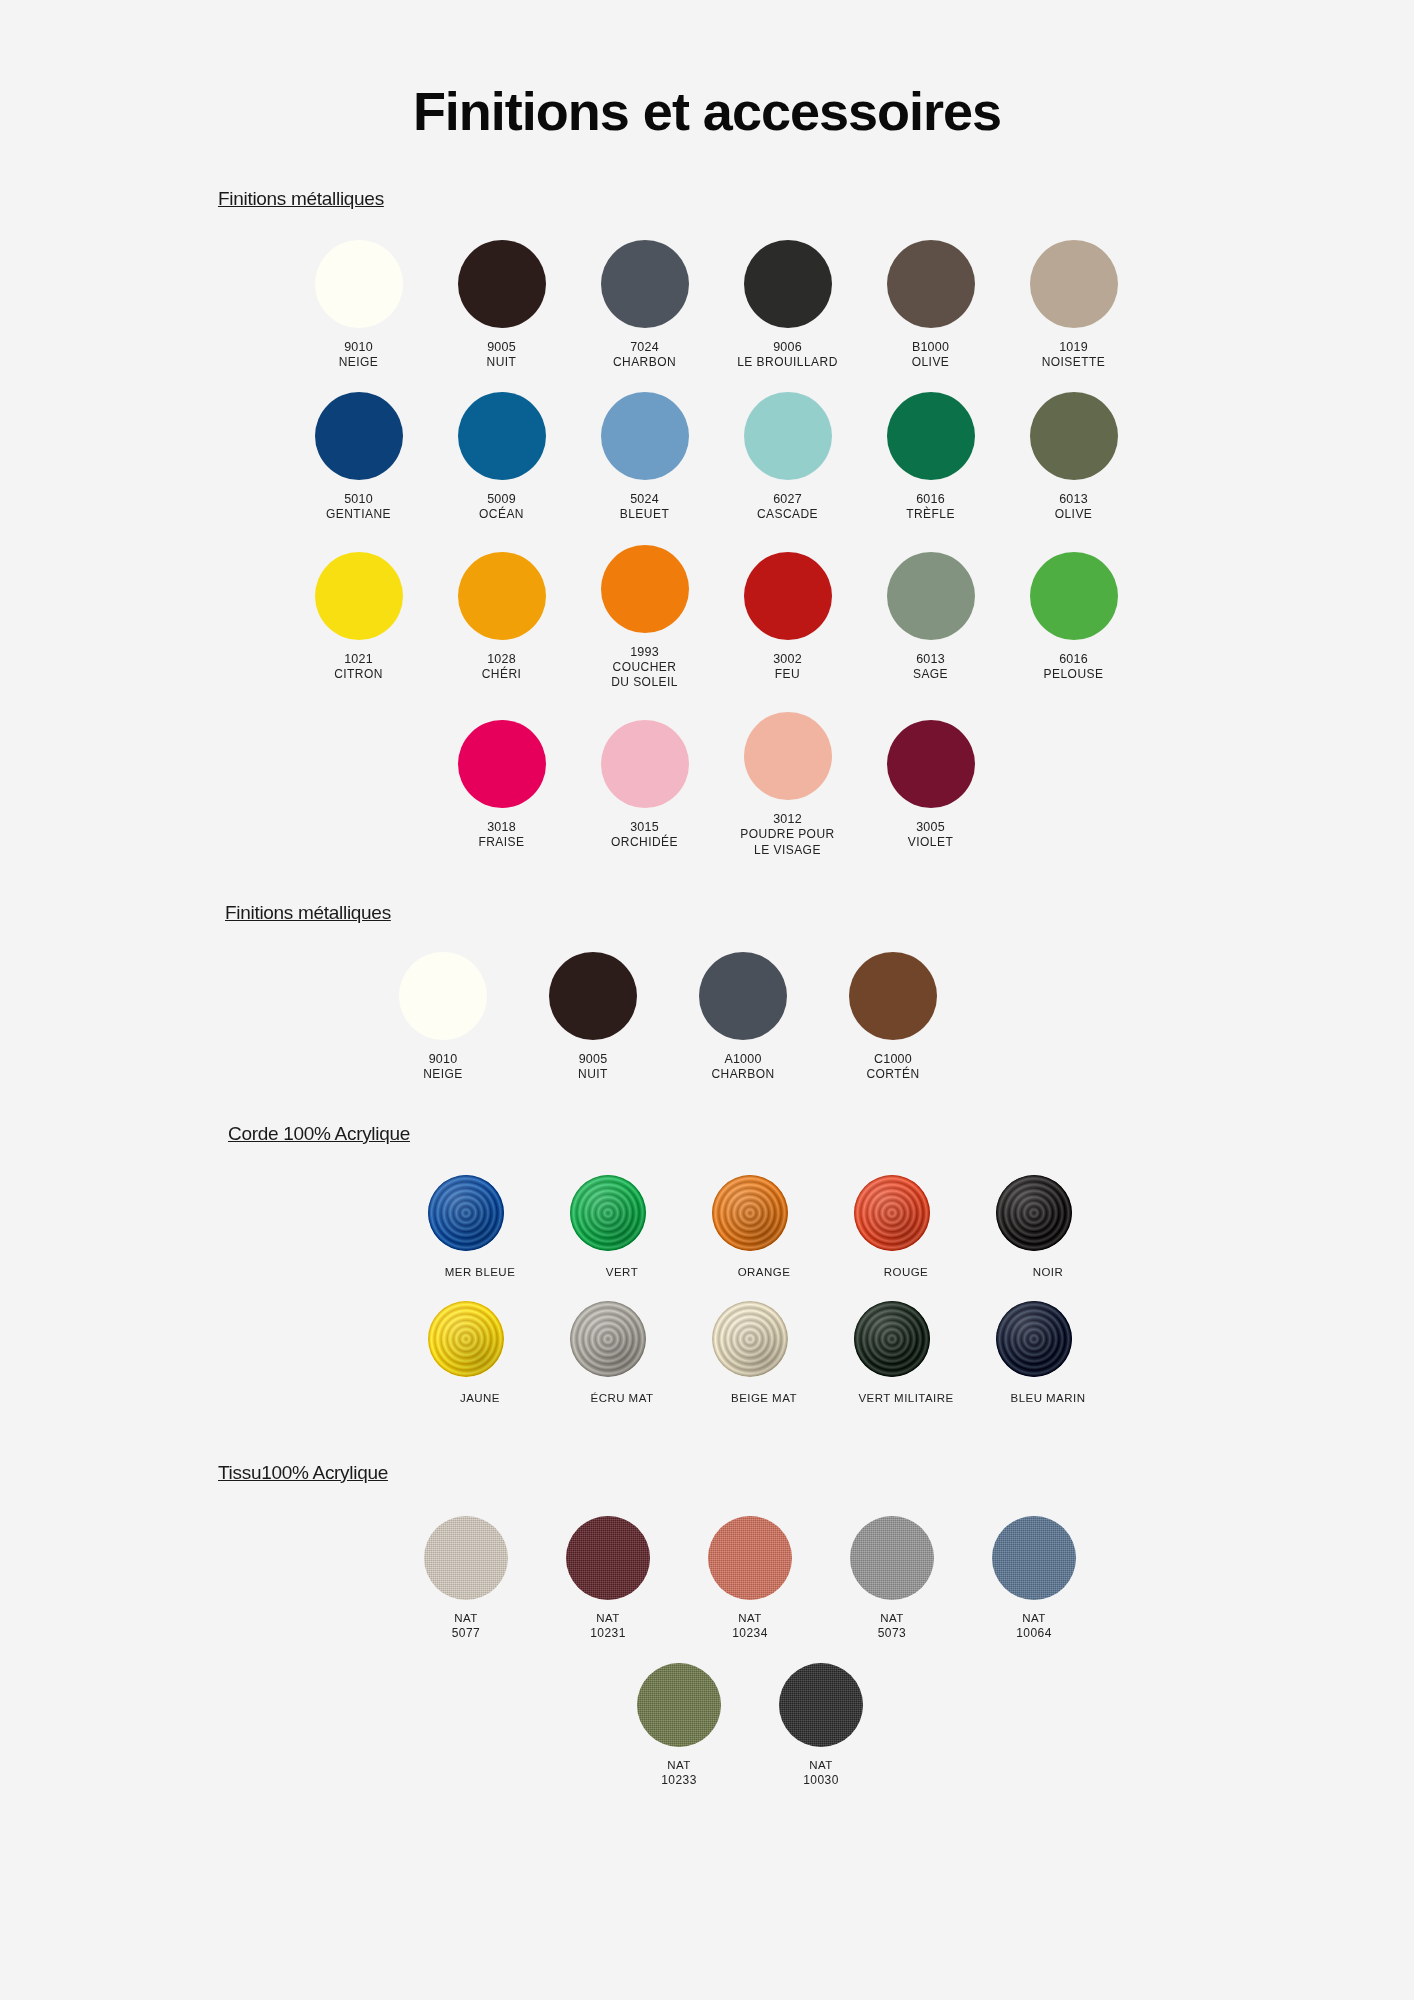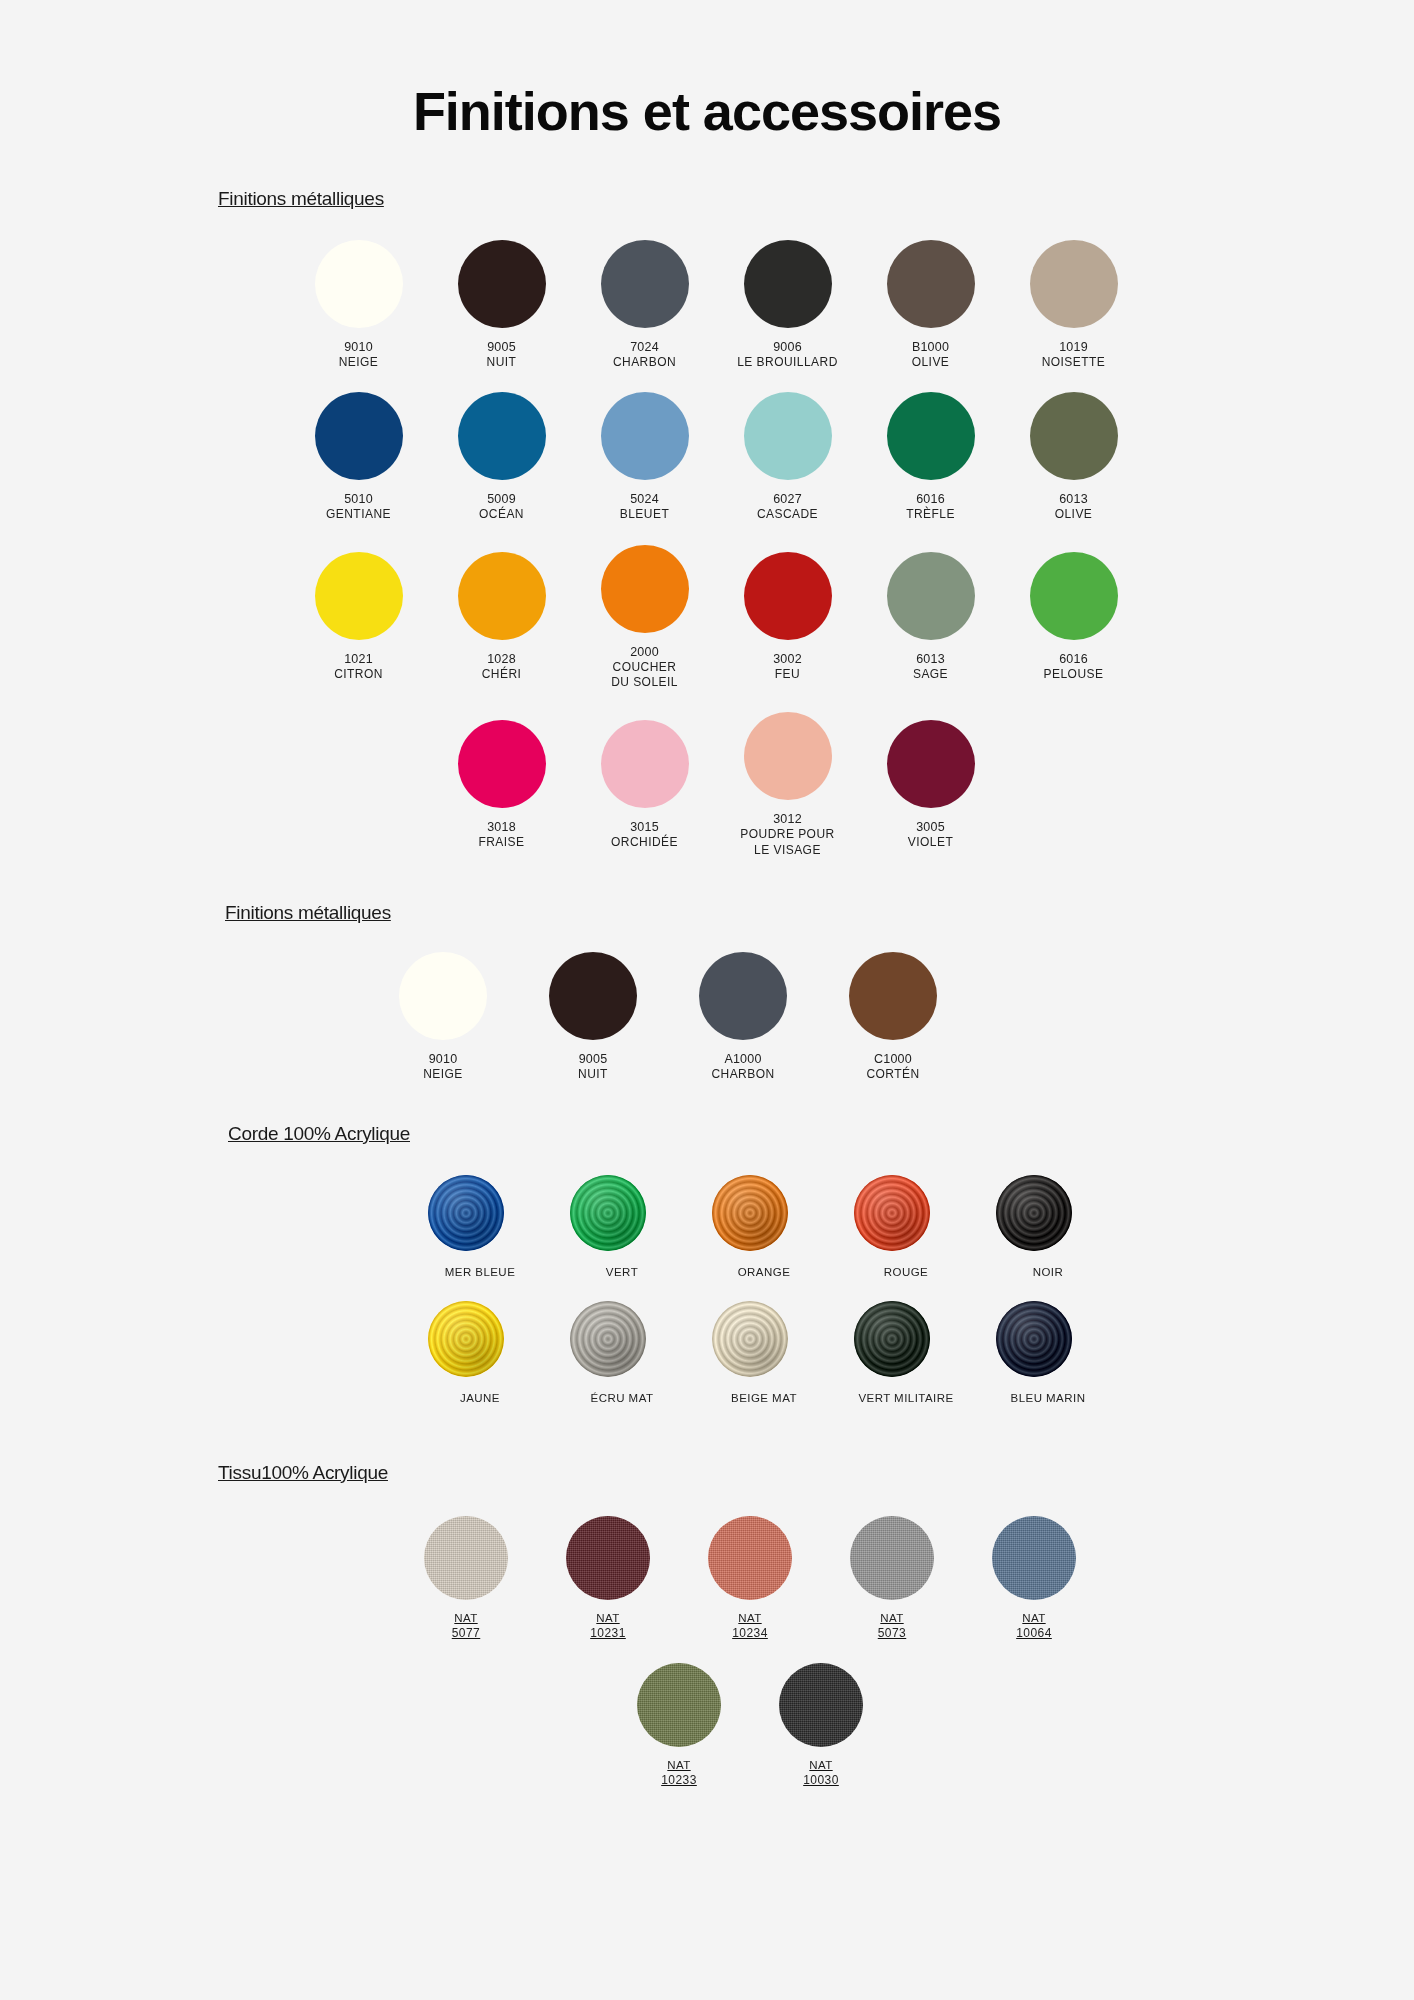--- a/index.html
+++ b/index.html
@@ -98,21 +98,21 @@
   .labels-rope .name { font-size: 11.5px; }
   .labels-fabric .code { font-size: 11.5px; letter-spacing: 0.4px; }
 
   .sec1-wrap { margin-top: 46px; }
   .sec1-grid { margin-top: 30px; }
   .sec2-wrap { margin-top: 22px; }
   .sec2-grid { margin-top: 28px; }
   .sec3-wrap { margin-top: 18px; }
   .sec3-grid { margin-top: 30px; }
   .sec4-wrap { margin-top: 34px; }
-  .sec4-grid { margin-top: 32px; text-decoration: underline; }
+  .sec4-grid { margin-top: 32px; }
 </style>
 </head>
 <body style="background: rgb(244, 244, 244);">
 
 <div class="page">
 
   <h1 class="page-title">Finitions et accessoires</h1>
 
   <div class="section sec1-wrap">
     <div class="section-heading heading-indent-a">Finitions métalliques</div>
@@ -211,21 +211,21 @@
         <div class="swatch-cell">
           <span class="disc disc-lg" style="background: rgb(242, 160, 7);"></span>
           <div class="labels">
             <div class="code">1028</div>
             <div class="name">CHÉRI</div>
           </div>
         </div>
         <div class="swatch-cell">
           <span class="disc disc-lg" style="background: rgb(239, 124, 11);"></span>
           <div class="labels">
-            <div class="code">2000</div>
+            <div class="code">1993</div>
             <div class="name">COUCHER
 DU SOLEIL</div>
           </div>
         </div>
         <div class="swatch-cell">
           <span class="disc disc-lg" style="background: rgb(188, 23, 21);"></span>
           <div class="labels">
             <div class="code">3002</div>
             <div class="name">FEU</div>
           </div>

